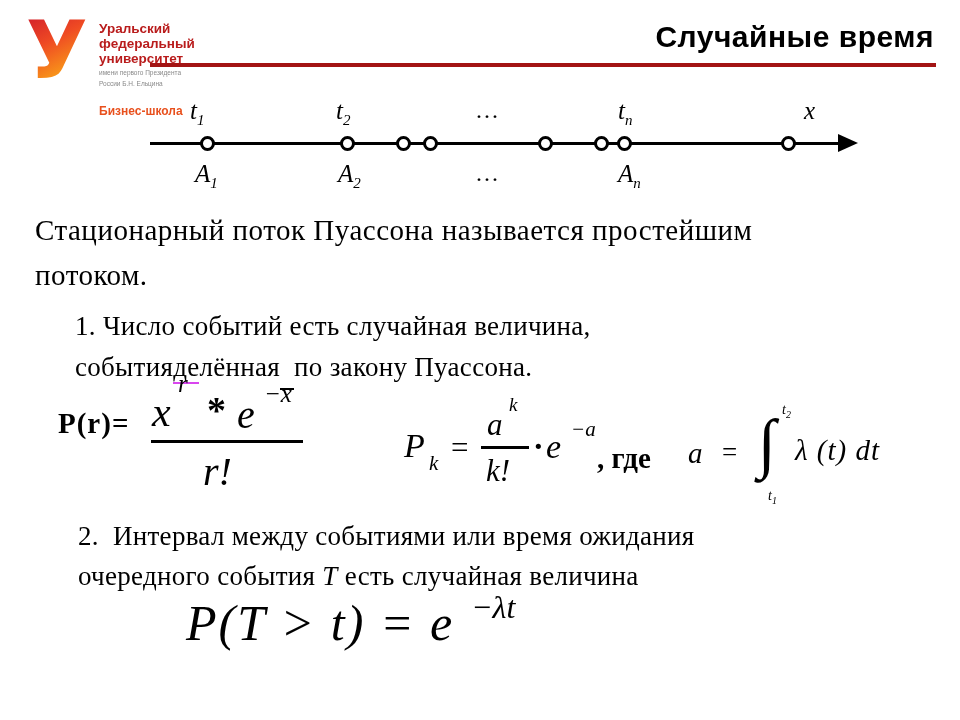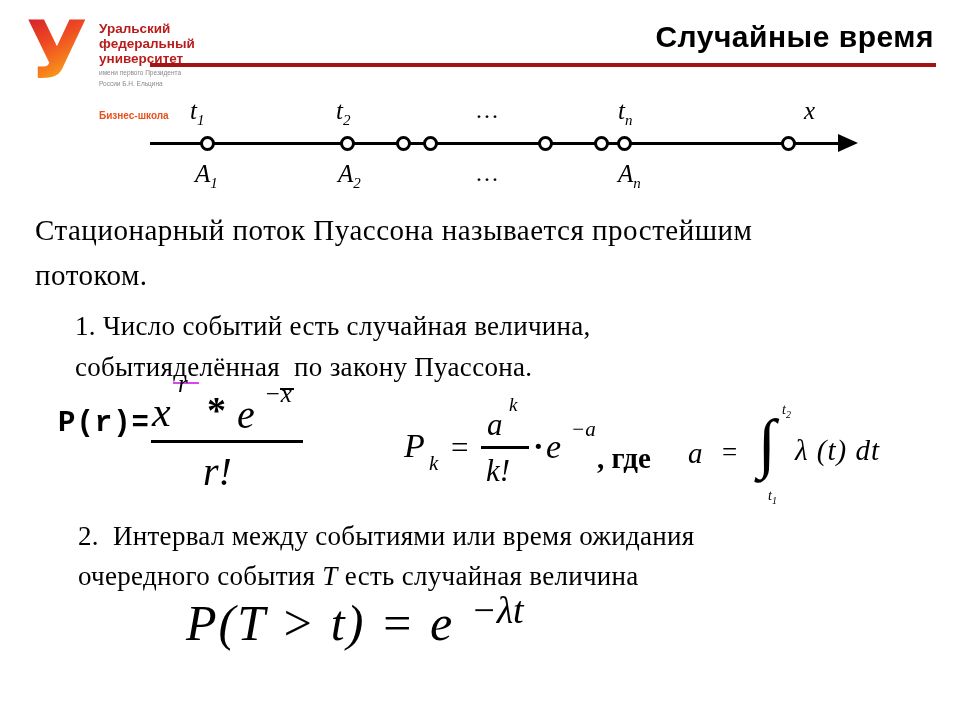--- a/index.html
+++ b/index.html
@@ -5,21 +5,21 @@
   html,body{margin:0;padding:0;background:#fff;}
   .slide{position:relative;width:960px;height:720px;background:#ffffff;overflow:hidden;
          font-family:"Liberation Serif",serif;color:#000;}
 
   
   .logo{position:absolute;left:28px;top:10px;display:flex;align-items:flex-start;}
   .logo-mark{flex:0 0 auto;}
   .logo-text{margin-left:7px;padding-top:11px;font-family:"Liberation Sans",sans-serif;}
   .logo-name{font-size:13.5px;font-weight:bold;line-height:15px;color:#b91c1c;}
   .logo-sub{font-size:6.5px;line-height:8px;color:#8a8a8a;margin-top:3px;}
-  .logo-school{font-size:10px;font-weight:bold;margin-top:22px;}
+  .logo-school{font-size:12px;font-weight:bold;margin-top:16px;}
   .slide-title{position:absolute;top:20px;right:26px;font-family:"Liberation Sans",sans-serif;
                font-weight:bold;font-size:30px;letter-spacing:.5px;}
   .rule{position:absolute;left:150px;top:63px;width:786px;height:3.5px;}
 
   
   .timeline{position:absolute;left:0;top:0;width:960px;height:200px;}
   .tl-line{position:absolute;height:3px;background:#000;}
   .tl-arrow{position:absolute;left:838px;top:134px;width:0;height:0;
             border-left:20px solid #000;border-top:9px solid transparent;border-bottom:9px solid transparent;}
   .tl-circle{position:absolute;top:135.5px;width:9px;height:9px;border:3px solid #000;
@@ -34,21 +34,21 @@
   
   .para{position:absolute;left:35px;top:208px;font-size:29px;line-height:45px;letter-spacing:.5px;}
   .item1{position:absolute;left:75px;top:306px;font-size:27px;line-height:41px;letter-spacing:.3px;}
   .item2{position:absolute;left:78px;top:516px;font-size:27px;line-height:40px;letter-spacing:.3px;}
   .u{border-bottom:2px solid #d946ef;}
   .ugap{display:inline-block;min-width:14px;border-bottom:2px solid #000;}
 
   
   .fx{position:absolute;line-height:1;white-space:nowrap;}
   .it{font-style:italic;}
-  .sans-b{font-family:Liberation Mono, monospace;font-weight:bold;}
+  .sans-b{font-family:Liberation Serif, serif;font-weight:bold;}
   .bar{position:absolute;background:#000;}
 </style>
 </head>
 <body>
 
 <div class="slide">
 
   <div class="logo">
     <svg class="logo-mark" width="64" height="90" viewBox="0 0 64 90">
       <defs>
@@ -139,16 +139,16 @@
     <span class="fx it" style="left:795px;top:436px;font-size:29px;letter-spacing:1px;">λ (t) dt</span>
   </div>
 
   <div class="item2">
     <span>2.&nbsp; Интервал между событиями или время ожидания</span><br>
     <span><span>очередного события </span><span class="it">T</span><span> есть случайная величина</span></span>
   </div>
 
   <div>
     <span class="fx it" style="left:186px;top:598px;font-size:50px;letter-spacing:2px;">P(T &gt; t) = e</span>
-    <span class="fx it" style="left:471px;top:591px;font-size:38px;text-align:center;">−λt</span>
+    <span class="fx it" style="left:471px;top:591px;font-size:32px;text-align:center;">−λt</span>
   </div>
 
 </div>
 
 </body></html>

